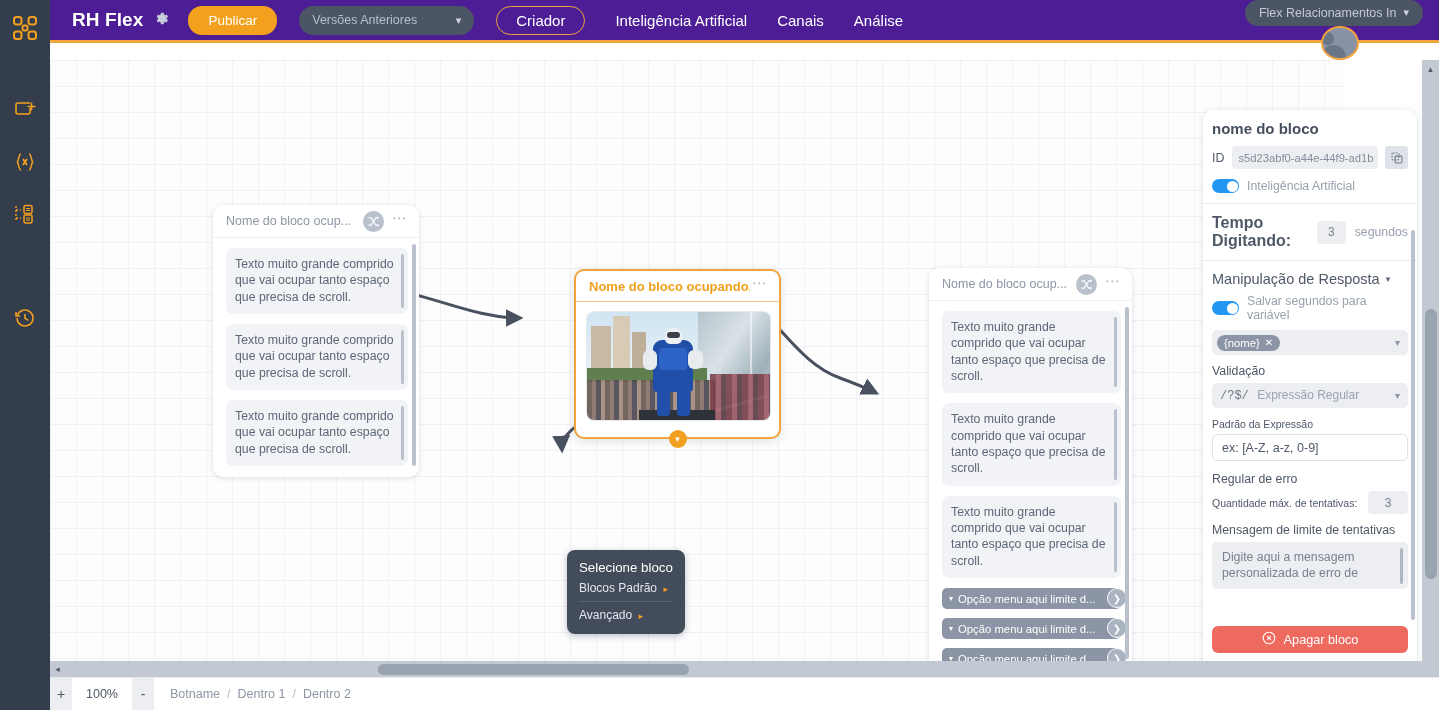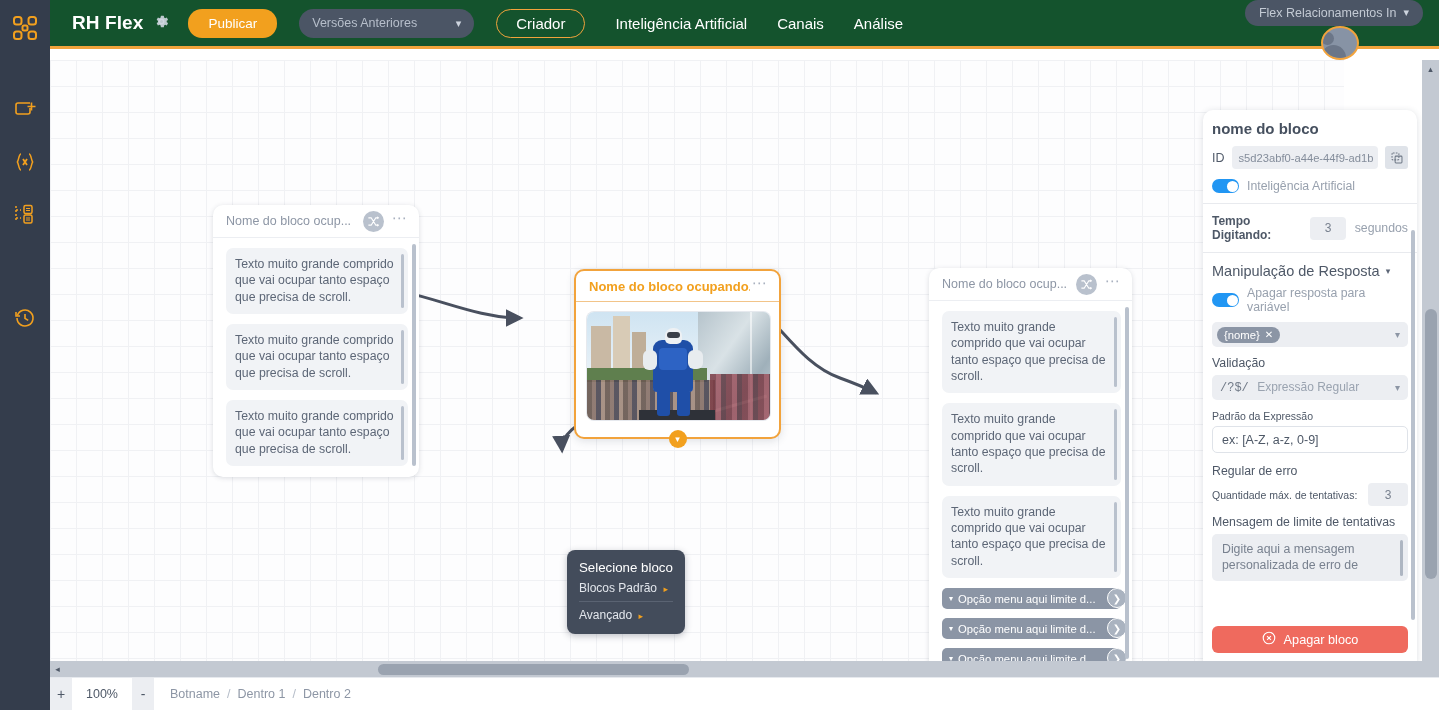--- a/index.html
+++ b/index.html
@@ -23,22 +23,22 @@
   #left-rail .rail-icons { padding-top: 26px; }
   #left-rail .rail-btn {
     height: 52px; display: flex; align-items: center; justify-content: center;
     color: #f29f26; cursor: pointer;
   }
   #left-rail .rail-spacer { height: 52px; }
 
   
   #topbar {
     position: absolute; left: 50px; top: 0;
-    width: 1389px; height: 49px;
-    background: #14532d;
+    width: 1389px; height: 43px;
+    background: #4c1d95;
     display: flex; align-items: center;
     z-index: 35;
     border-bottom: 3px solid #f2a33c;
   }
   #topbar .brand {
     color: #fff; font-size: 19px; font-weight: bold;
     margin-left: 22px; letter-spacing: .1px;
   }
   #topbar .gear-small {
     margin-left: 10px; color: #cfd6e0; cursor: pointer;
@@ -306,21 +306,21 @@
     width: 27px; height: 14px; border-radius: 8px; background: #2196f3;
     position: relative; cursor: pointer; flex: none;
   }
   .toggle .knob {
     position: absolute; right: 1.5px; top: 1.5px;
     width: 11px; height: 11px; border-radius: 50%; background: #fff;
   }
   .toggle-label { font-size: 12.3px; color: #98a1ae; }
   .p-hr { height: 1px; background: #e8eaee; margin: 10px -9px; }
   .tempo-row { display: flex; align-items: center; gap: 9px; }
-  .tempo-label { font-size: 12px; color: #4e5867; font-weight: bold; }
+  .tempo-label { font-size: 16px; color: #4e5867; font-weight: bold; }
   .num-field {
     width: 40px; height: 23px; background: #eceef2; border-radius: 4px;
     display: flex; align-items: center; justify-content: center;
     font-size: 12px; color: #78818f; cursor: text;
   }
   .tempo-unit { font-size: 12.3px; color: #98a1ae; }
   .sect-title {
     font-size: 14.5px; color: #4e5867; display: flex; align-items: center; gap: 6px;
     margin-bottom: 7px; cursor: pointer;
   }
@@ -711,21 +711,21 @@
 
       <div class="sect-title">
         <span>Manipulação de Resposta</span>
         <span class="caret">▾</span>
       </div>
 
       <div class="toggle-row">
         <span class="toggle">
             <span class="knob"></span>
           </span>
-        <span class="toggle-label">Apagar resposta para variável</span>
+        <span class="toggle-label">Salvar segundos para variável</span>
       </div>
 
       <div class="chip-select">
         <span class="chip">
           <span>{nome}</span>
           <span class="x">✕</span>
         </span>
         <span class="sel-chev">▾</span>
       </div>
 

